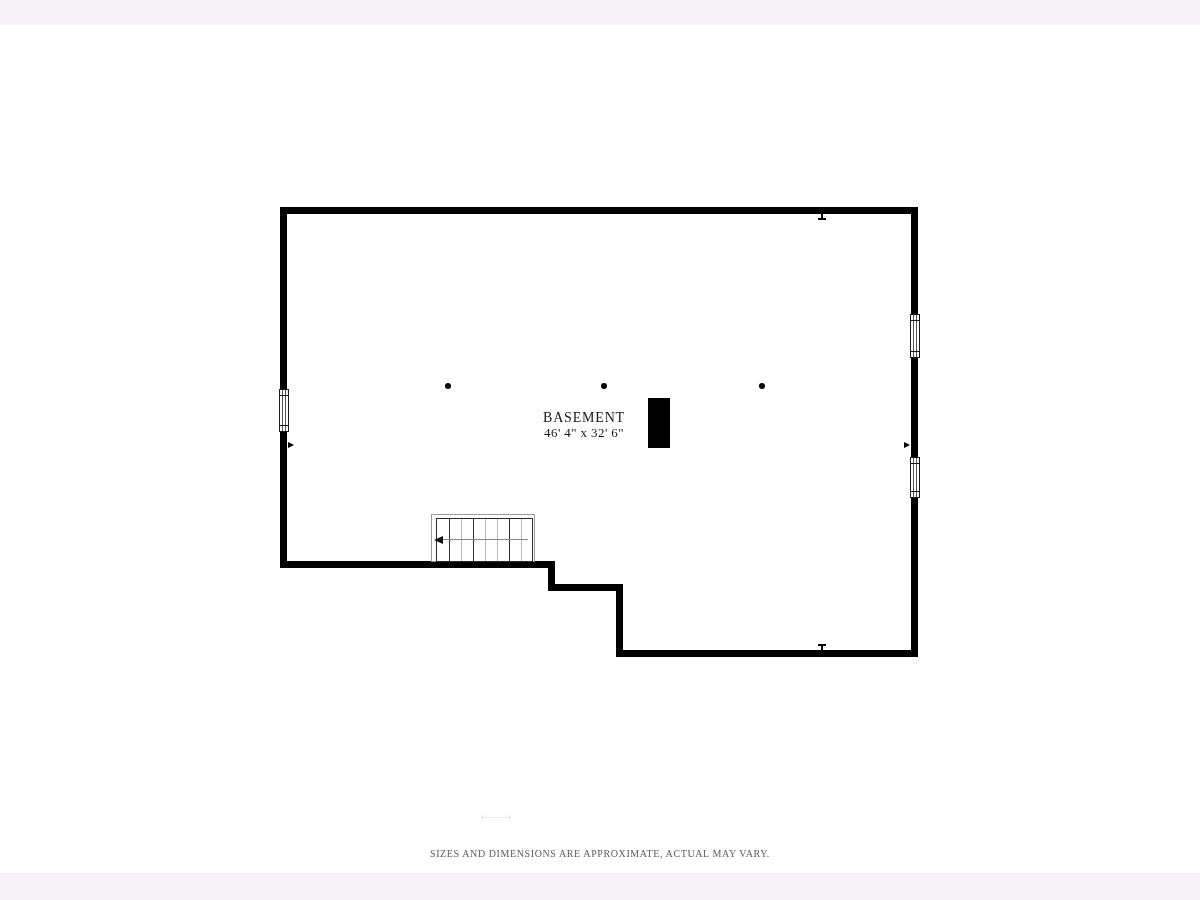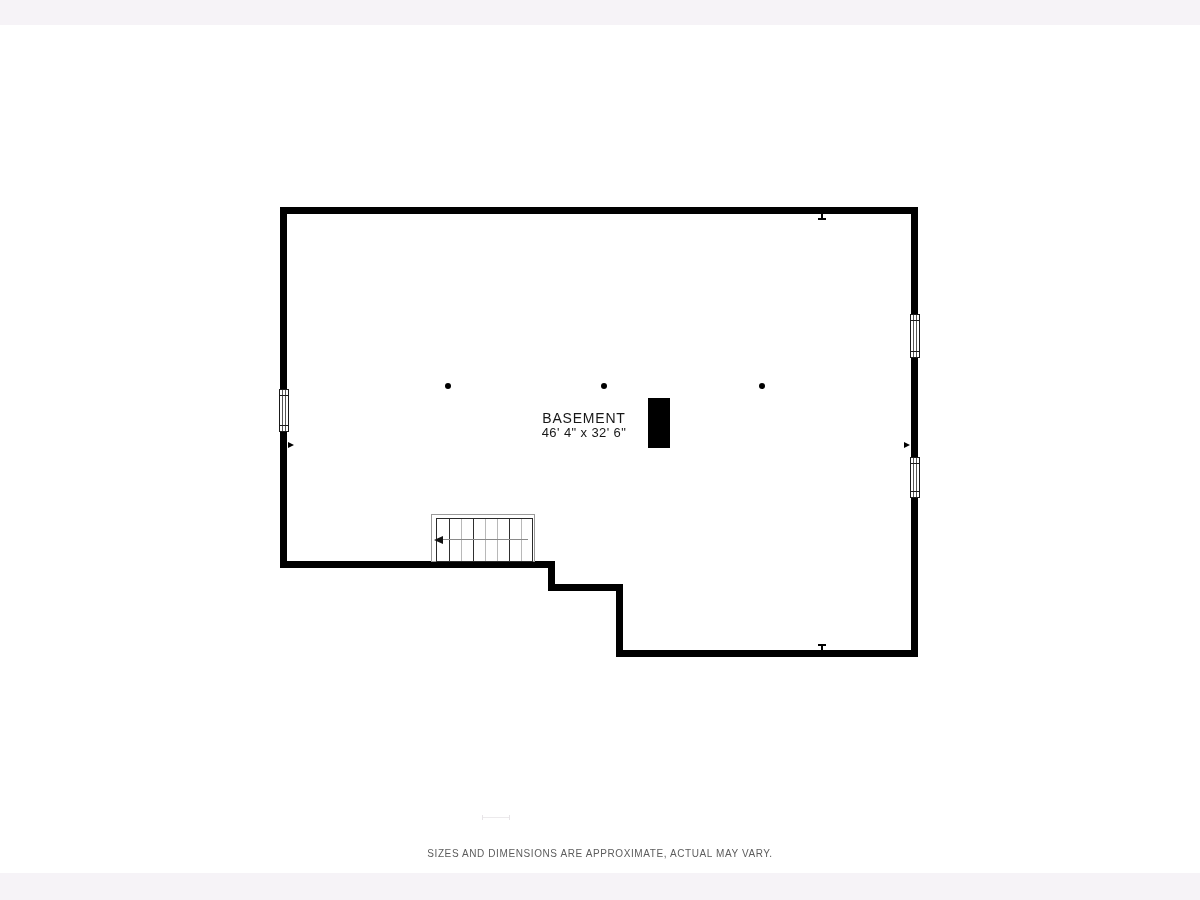--- a/index.html
+++ b/index.html
@@ -1,21 +1,21 @@
 <!DOCTYPE html>
 <html><head>
 <meta charset="utf-8">
 <style>
   html,body{margin:0;padding:0;}
   .canvas{
     position:relative;
     width:1200px;height:900px;
     background:#ffffff;
     overflow:hidden;
-    font-family:Liberation Sans, sans-serif;
+    font-family:Liberation Serif, serif;
   }
   .band{position:absolute;left:0;right:0;background:#f6f3f7;}
   .band.top{top:0;height:25px;}
   .band.bottom{bottom:0;height:27px;}
 
   
   .wall{position:absolute;background:#000;}
 
   
   .window{position:absolute;background:#fff;border:1px solid #1a1a1a;box-sizing:border-box;}

